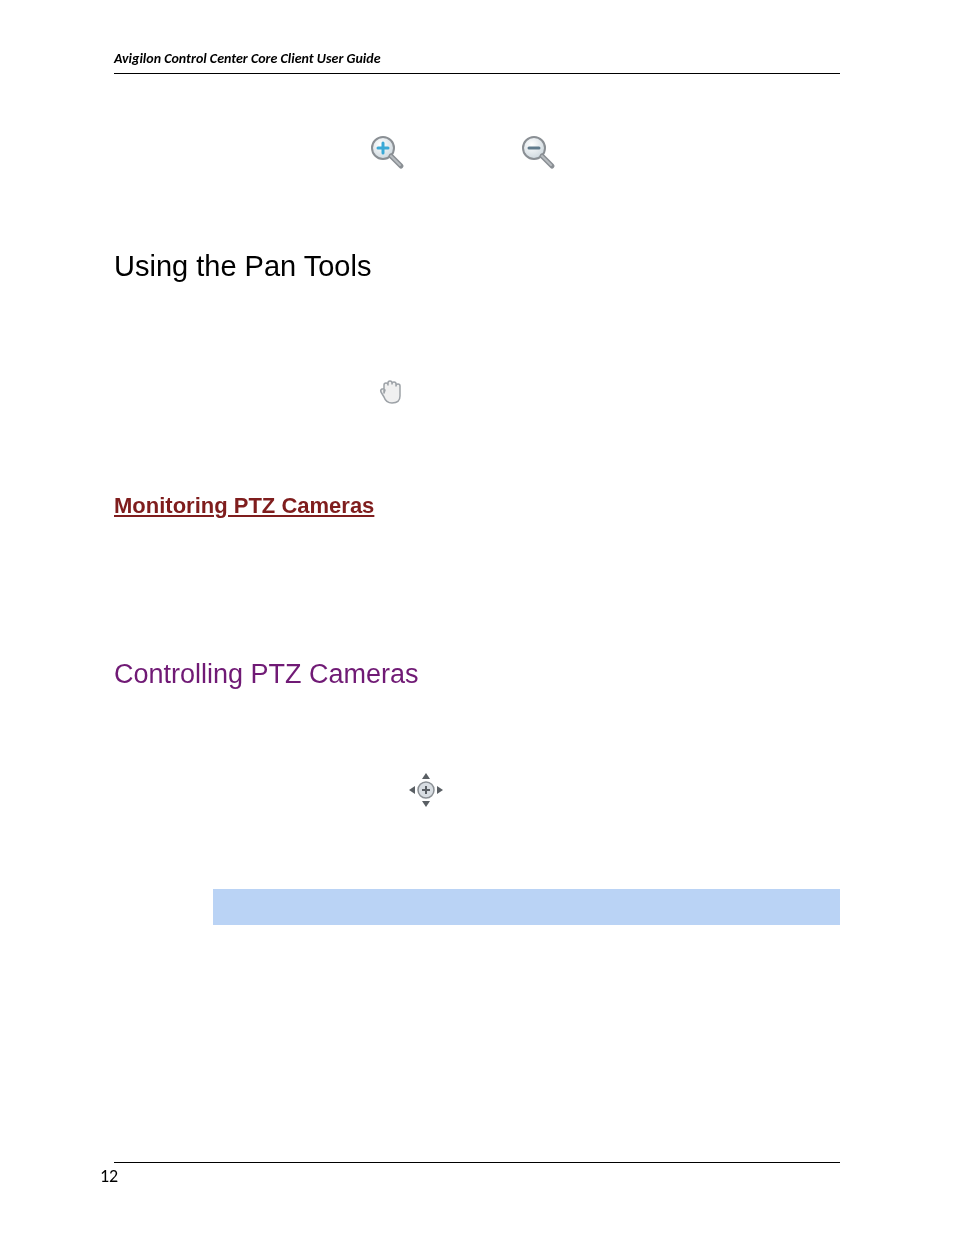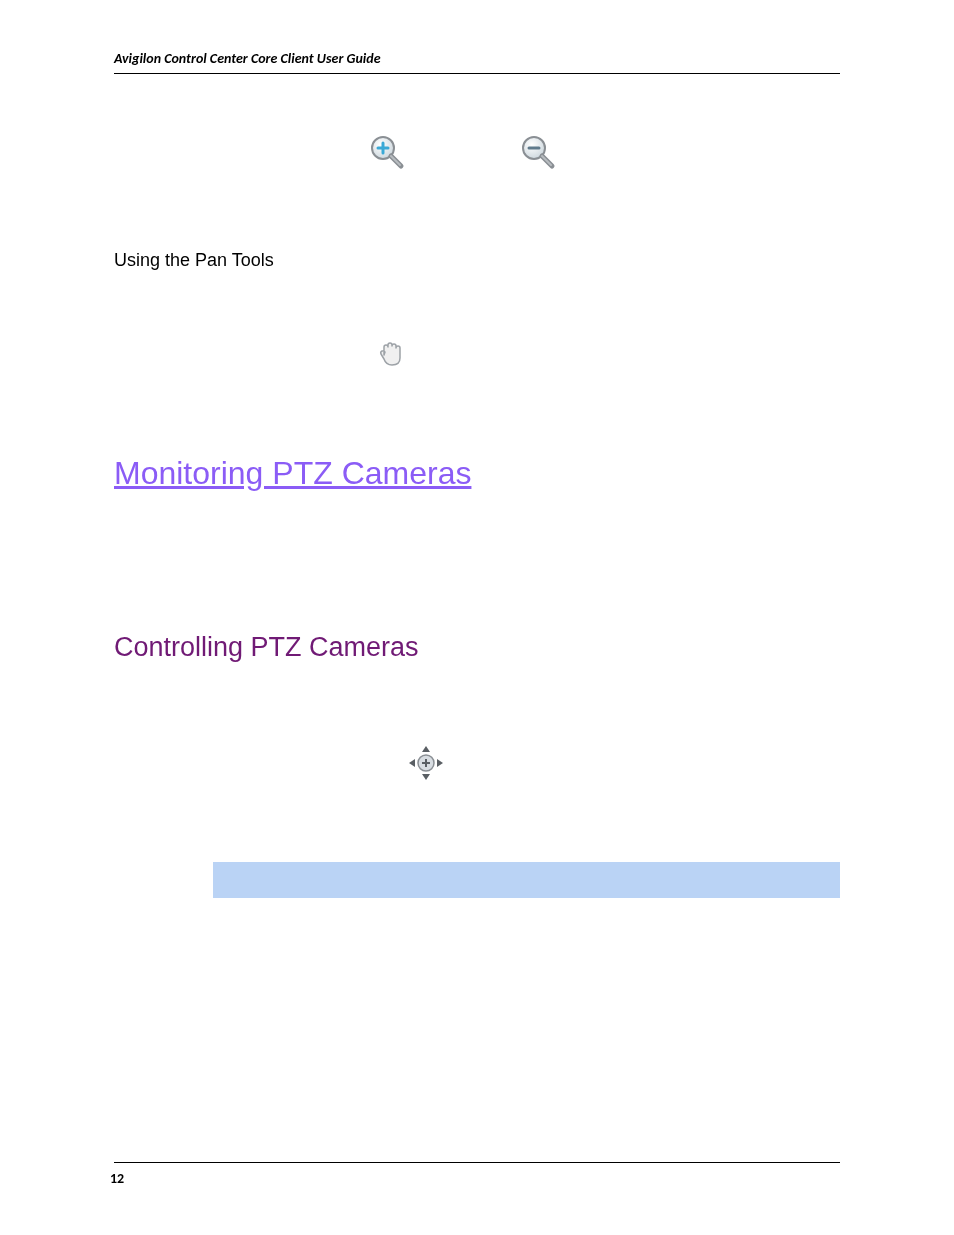--- a/index.html
+++ b/index.html
@@ -35,33 +35,33 @@
       gap: 115px;
       margin-bottom: 80px;
     }
     .icon-zoom {
       width: 36px;
       height: 36px;
     }
     .section-h2 {
       font-family: Arial, Helvetica, sans-serif;
       font-weight: 400;
-      font-size: 18px;
+      font-size: 29px;
       color: #000;
-      margin-bottom: 66px;
+      margin-bottom: 92px;
     }
     .hand-row {
       margin-left: 260px;
       margin-bottom: 80px;
     }
     .section-h1 {
       font-family: Arial, Helvetica, sans-serif;
-      font-weight: 400;
-      font-size: 32px;
-      color: #8b5cf6;
+      font-weight: 700;
+      font-size: 22px;
+      color: #7f1d1d;
       text-decoration: underline;
       margin-bottom: 140px;
     }
     .section-h2b {
       font-family: Arial, Helvetica, sans-serif;
       font-weight: 400;
       font-size: 27px;
       color: #701a75;
       margin-bottom: 80px;
     }
@@ -79,24 +79,24 @@
     .footer-rule {
       position: absolute;
       left: 114px;
       right: 114px;
       bottom: 72px;
       border: none;
       border-top: 1px solid #000;
     }
     .page-num {
       position: absolute;
-      left: 110px;
+      left: 100px;
       bottom: 48px;
-      font-weight: bold;
-      font-size: 14px;
+      font-weight: normal;
+      font-size: 18px;
     }
   </style>
 </head>
 <body>
 
 <div class="page">
 
   <div class="header-title">Avigilon Control Center Core Client User Guide</div>
   <hr class="header-rule">
 

